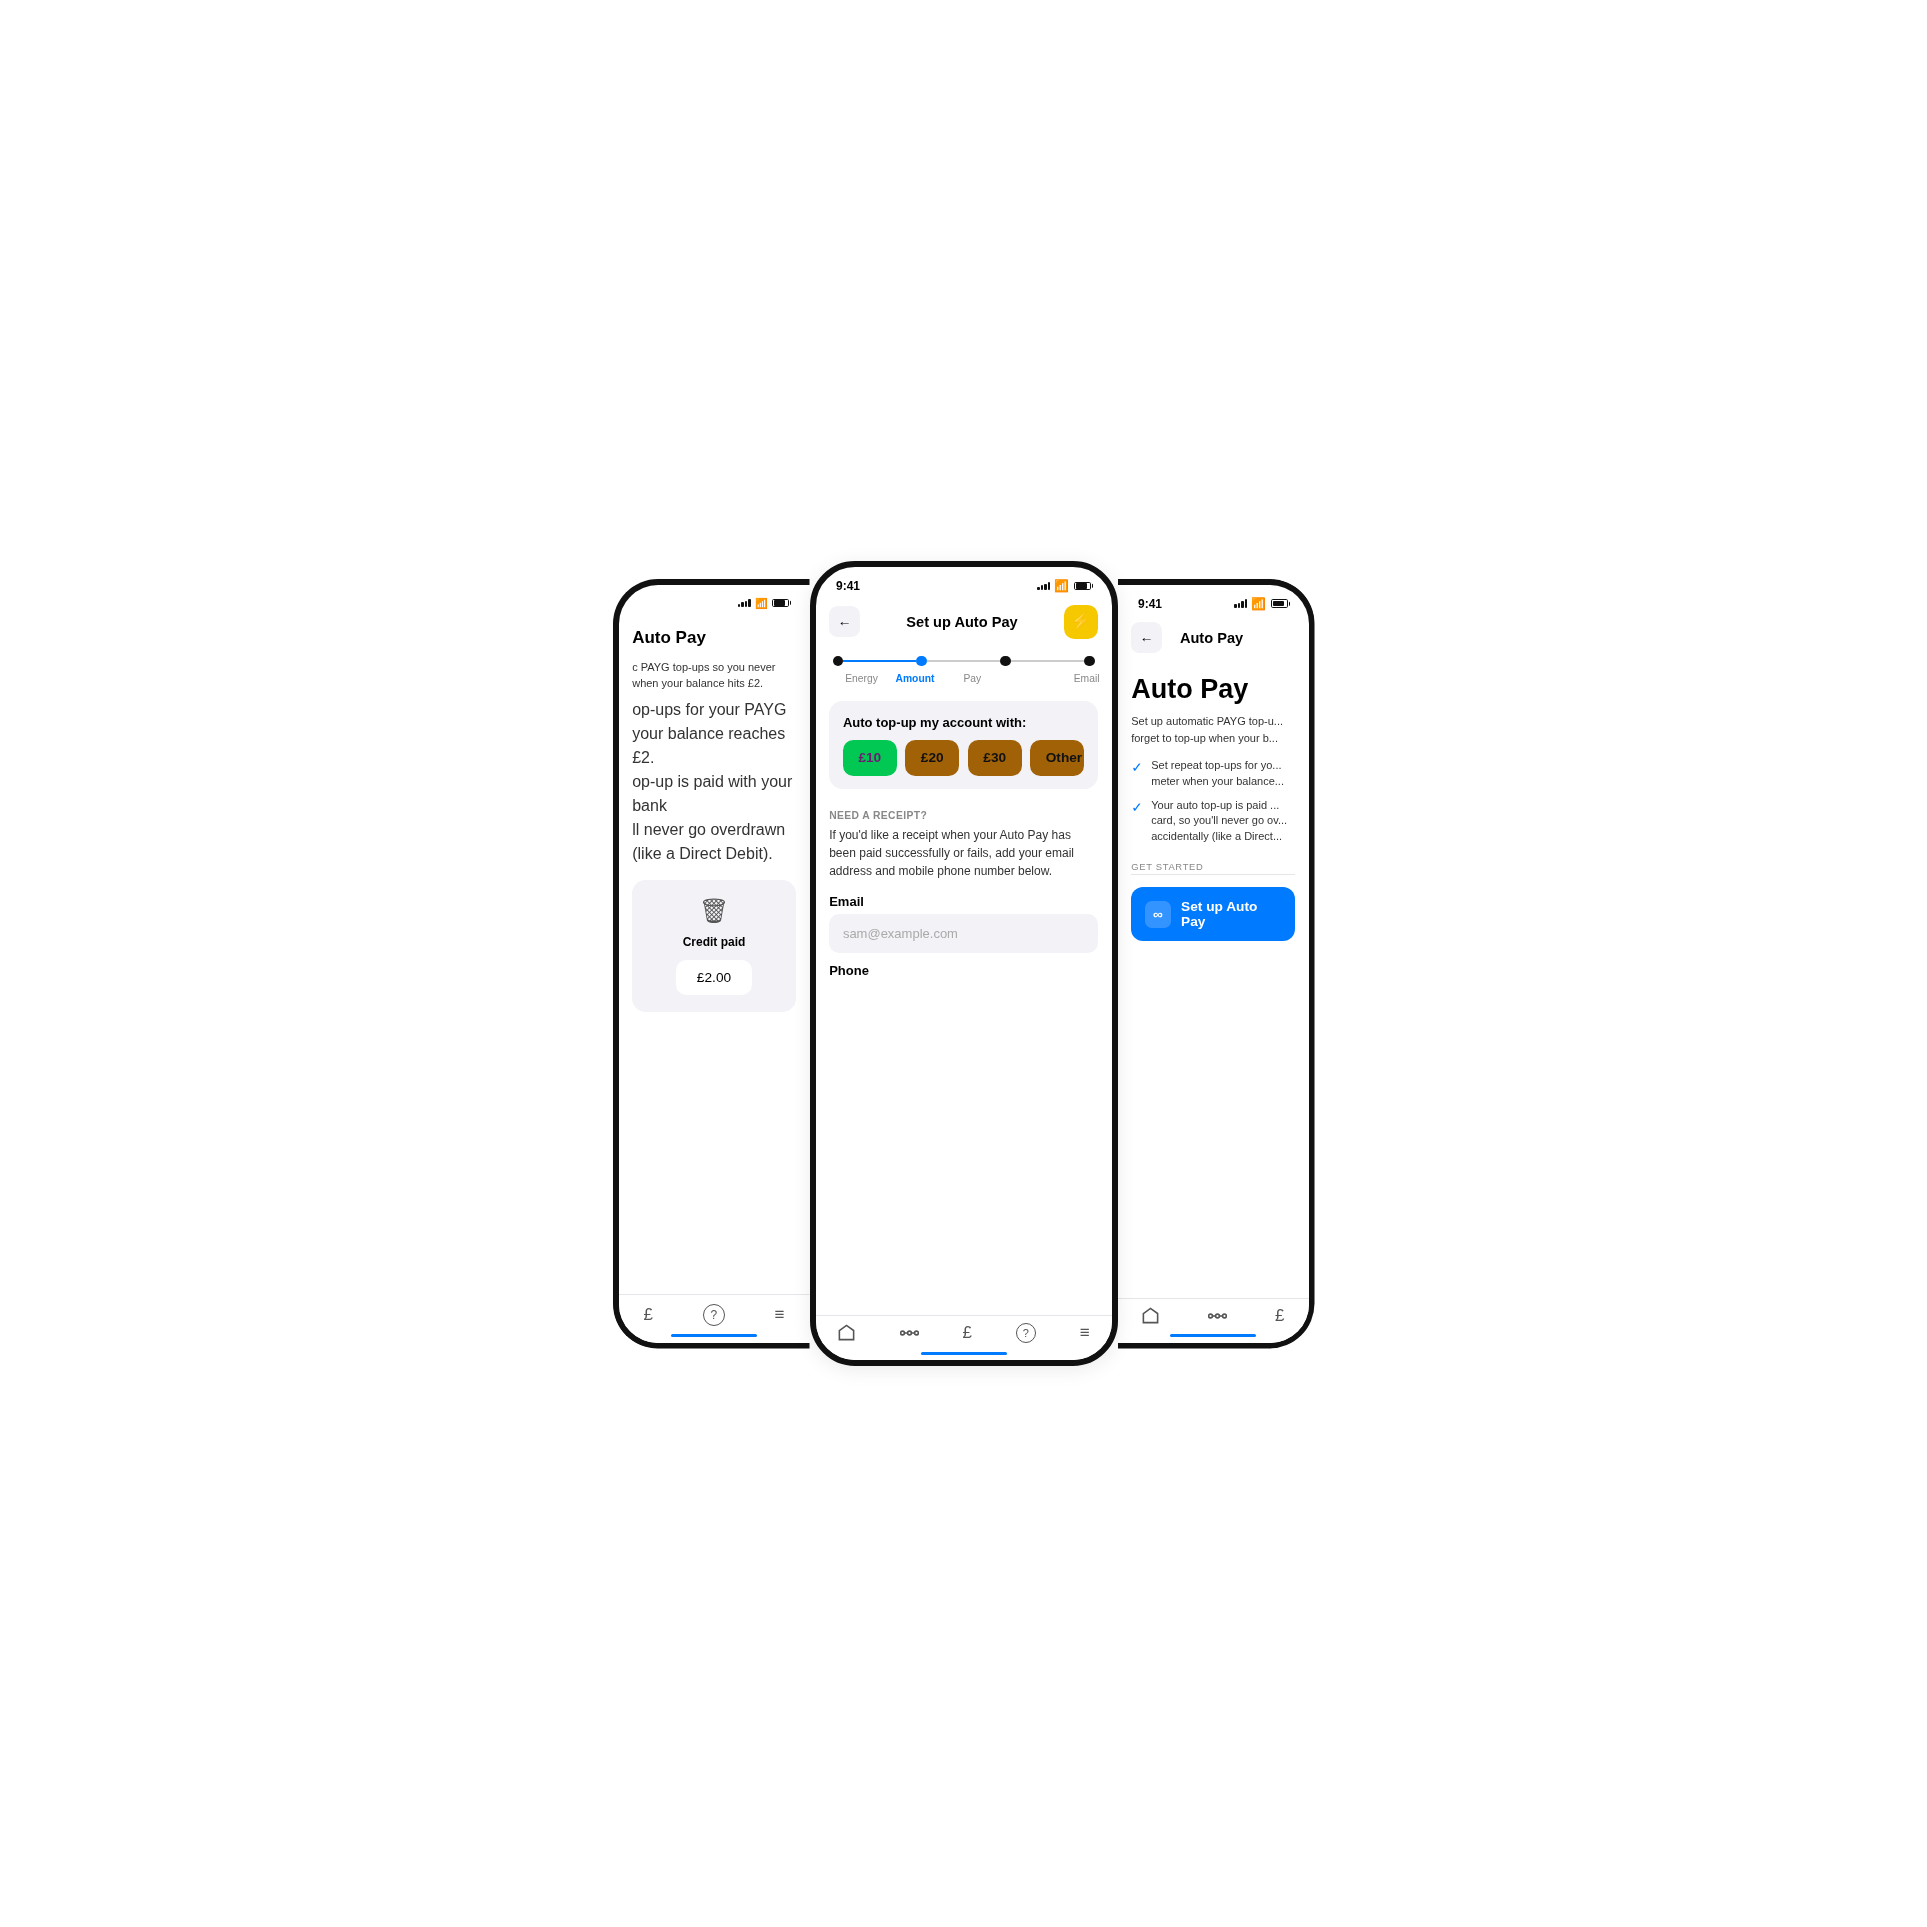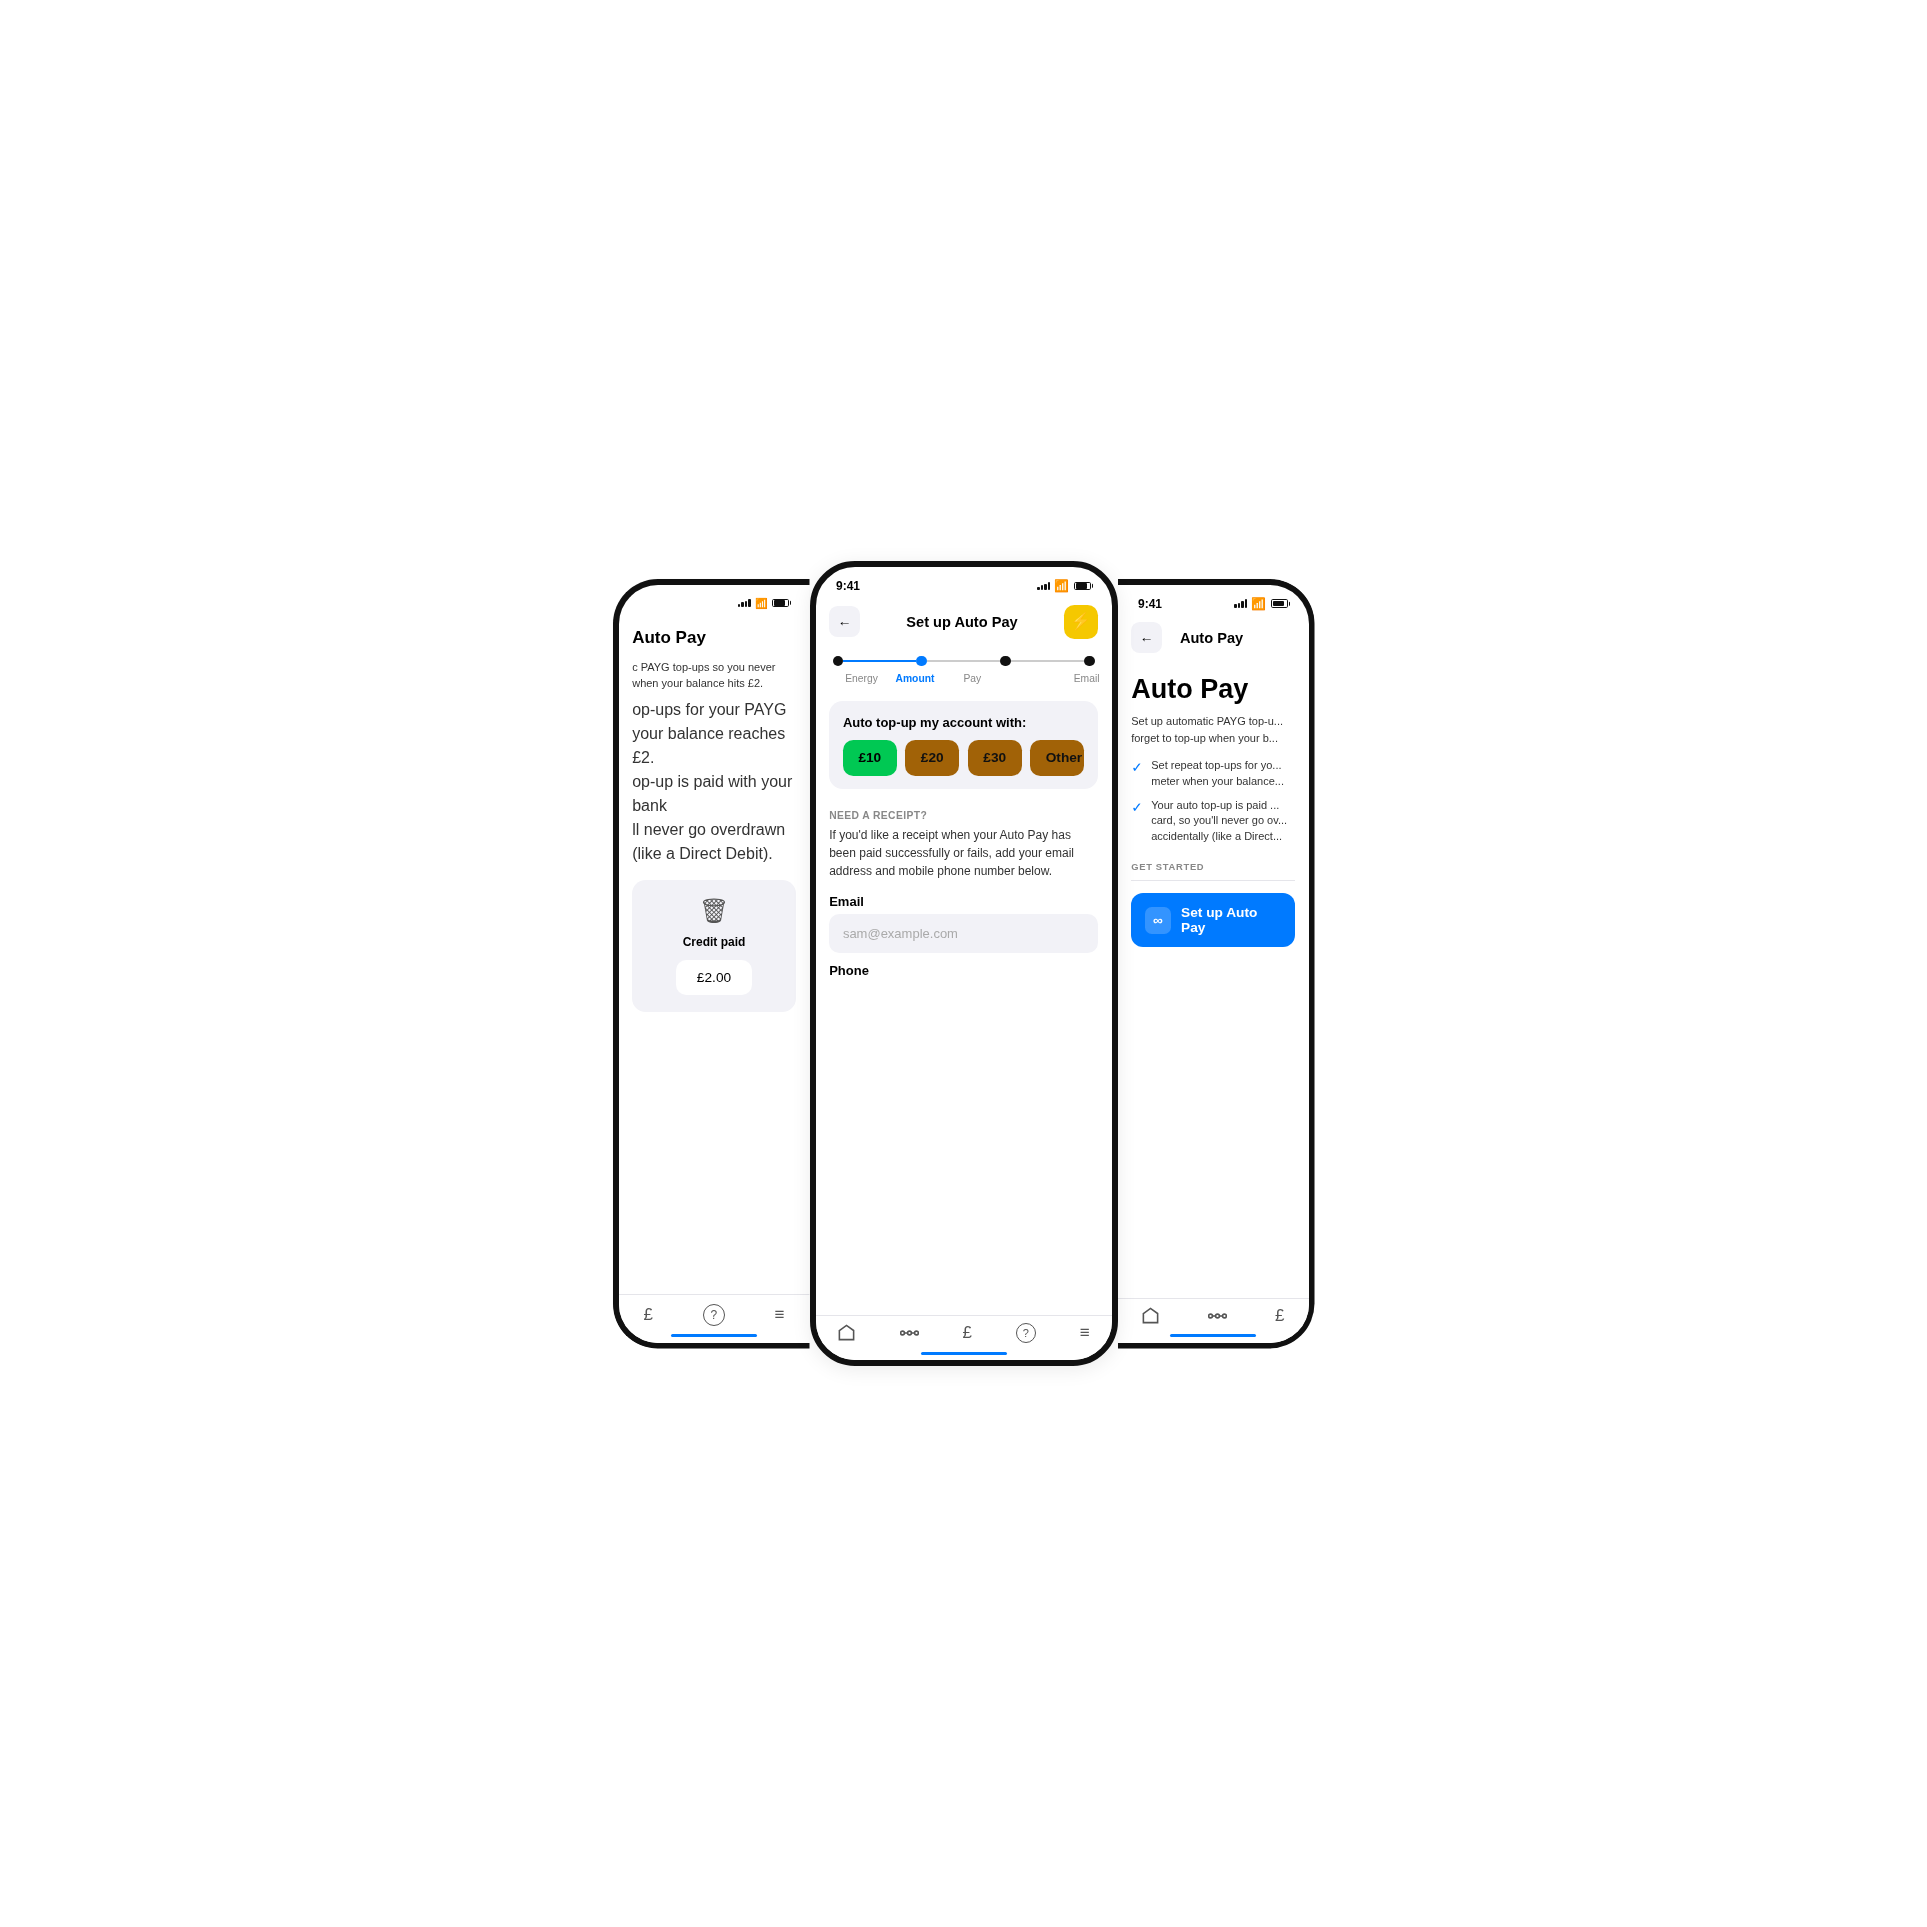--- a/index.html
+++ b/index.html
@@ -173,21 +173,21 @@
       font-size: 13.7px;
       font-weight: 600;
       cursor: pointer;
       background: #a16207;
       color: #111;
       flex: 1;
       min-width: 45px;
     }
     .amount-btn.selected {
       background: #00c853;
-      color: #000000;
+      color: #701a75;
     }
 
     
     .balance-row {
       display: flex;
       align-items: center;
       justify-content: space-between;
       padding: 10.3px 13.7px;
       background: #fff;
       border-radius: 10.3px;
@@ -280,24 +280,24 @@
       display: flex;
       gap: 8.6px;
       font-size: 11px;
       color: #333;
       margin-bottom: 8.6px;
       line-height: 1.4;
     }
     .check-mark { color: #007aff; font-size: 13.7px; flex-shrink: 0; }
     .get-started-label {
       font-size: 9.4px;
-      font-weight: 700;
+      font-weight: 400;
       color: #888;
       letter-spacing: 0.7px;
-      margin-bottom: 8px;
+      margin-bottom: 2px;
     }
     .setup-btn {
       display: flex;
       align-items: center;
       gap: 10.3px;
       background: #007aff;
       color: #fff;
       border-radius: 12px;
       padding: 12px 13.7px;
       font-size: 13.7px;

